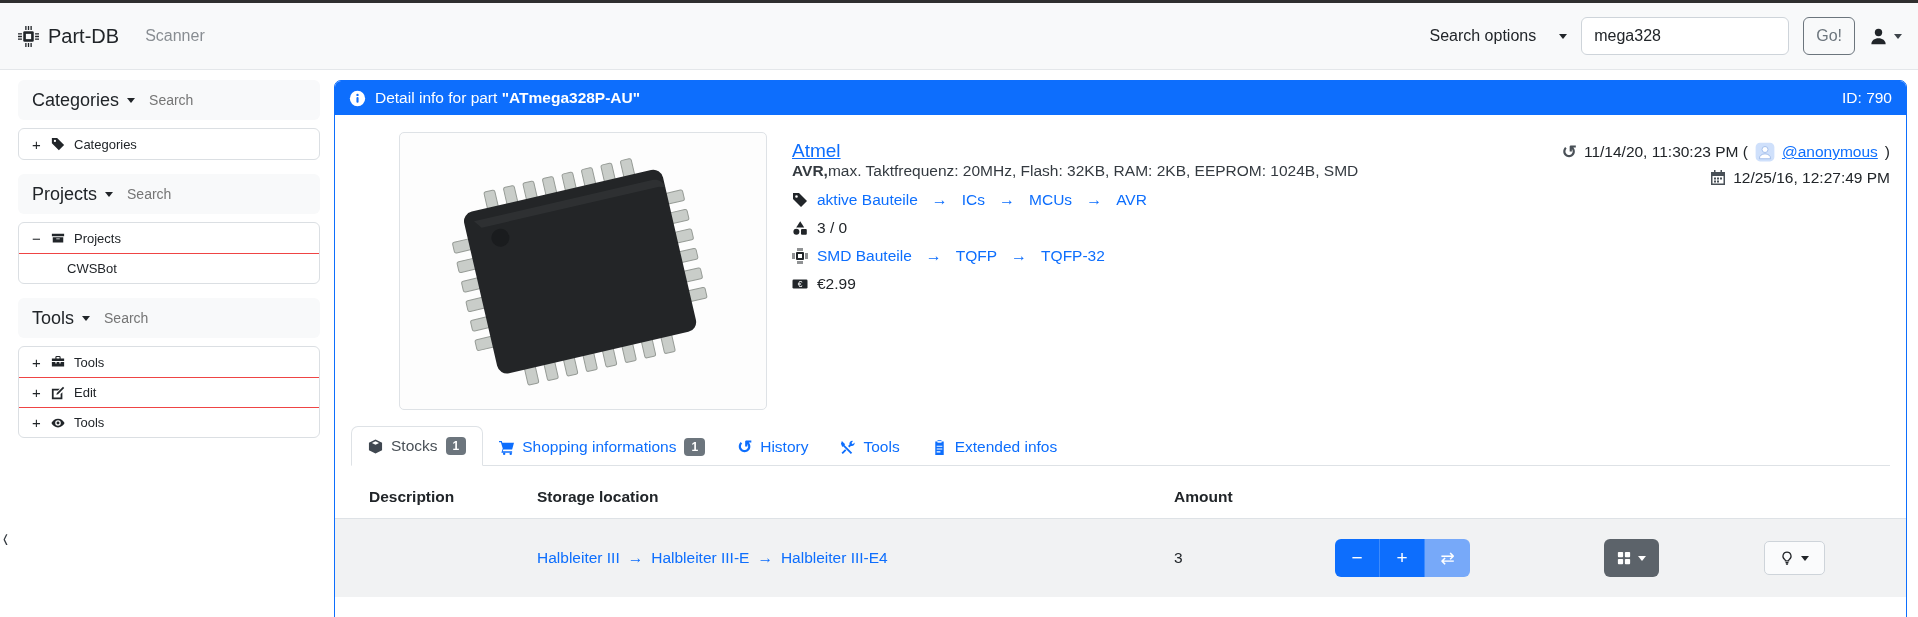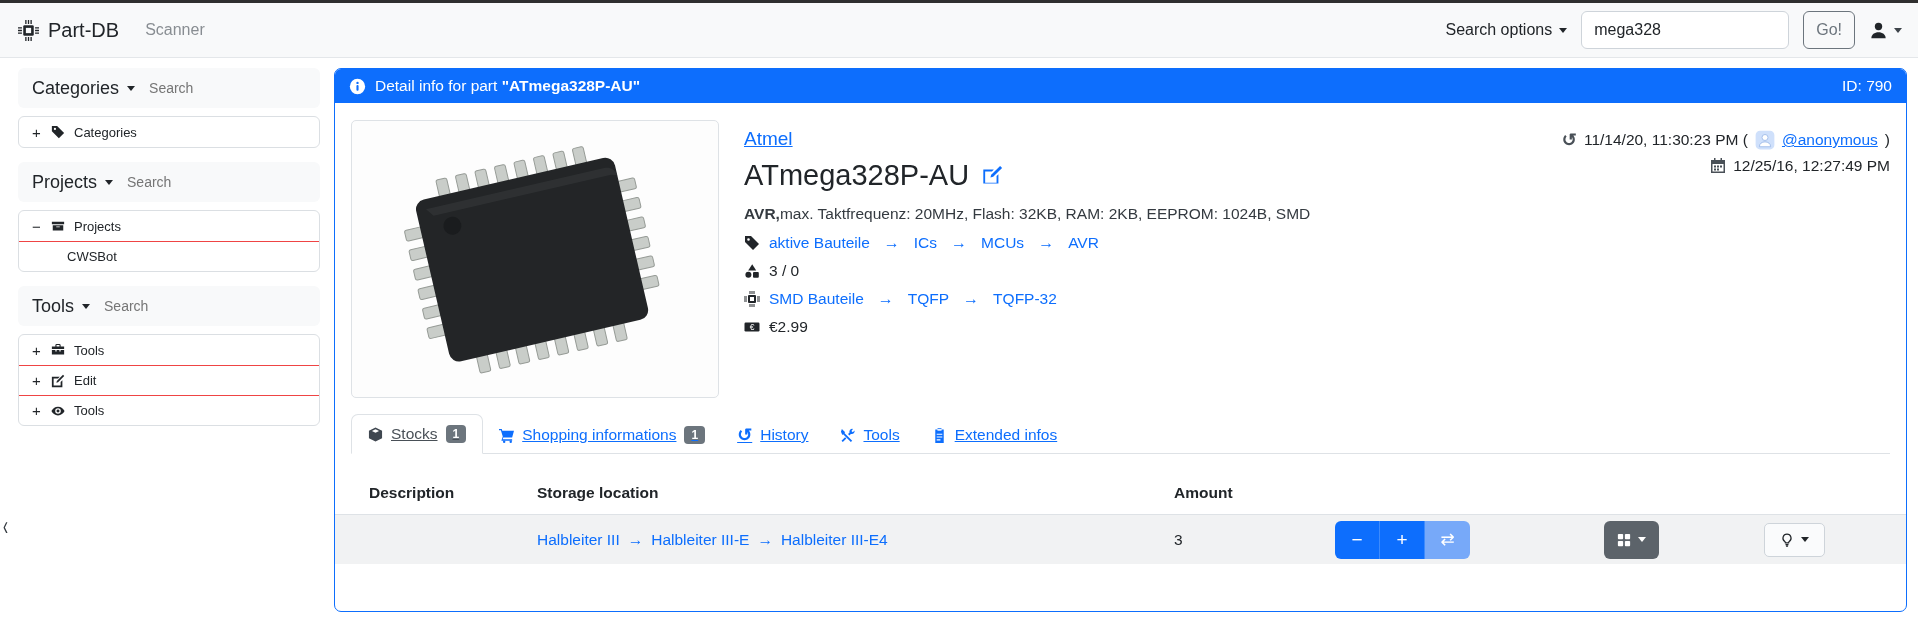--- a/index.html
+++ b/index.html
@@ -2,26 +2,26 @@
 <html><head>
 <meta charset="utf-8">
 <style>
   * { margin:0; padding:0; box-sizing:border-box; }
   html,body { width:1918px; height:617px; overflow:hidden; background:#fff;
     font-family:"Liberation Sans", sans-serif; color:#212529; font-size:16px; }
   a { text-decoration:none; color:#0d6efd; cursor:pointer; }
   .u { text-decoration:underline; }
   .topstrip { height:3px; background:#2f2f2f; }
   
-  .navbar { height:55px; background:#f8f9fa; border-bottom:1px solid #e4e7ea;
+  .navbar { height:67px; background:#f8f9fa; border-bottom:1px solid #e4e7ea;
     display:flex; align-items:center; padding:0 16px 0 18px; }
   .brand { display:flex; align-items:center; gap:9px; font-size:20px; color:#212529; }
   .nav-link { color:#888d92; margin-left:26px; font-size:16px; }
   .nav-right { margin-left:auto; display:flex; align-items:center; gap:14px; }
-  .dd-toggle { display:flex; align-items:center; gap:7px; color:#212529; cursor:pointer; }
+  .dd-toggle { display:flex; align-items:center; gap:23px; color:#212529; cursor:pointer; }
   .caret { width:0; height:0; border-left:4.5px solid transparent; border-right:4.5px solid transparent;
     border-top:5px solid currentColor; display:inline-block; }
   .search-input { width:208px; height:38px; border:1px solid #ced4da; border-radius:6px;
     padding:6px 12px; font-size:16px; font-family:inherit; color:#212529; background:#fff; }
   .btn-go { height:38px; padding:0 12px; border:1px solid #6c757d; color:#6c757d;
     background:transparent; border-radius:6px; font-size:16px; font-family:inherit; cursor:pointer; }
   .user-dd { display:flex; align-items:center; gap:6px; color:#3e444a; }
   
   .page { display:flex; align-items:flex-start; padding:10px 11px 0 18px; position:relative; }
   
@@ -42,51 +42,51 @@
   .collapse-handle { position:absolute; left:0; top:458px; font-size:15px; color:#343a40;
     transform:scaleY(1.9); cursor:pointer; padding:0 3px; }
   
   .card { flex:1; margin-left:14px; border:1px solid #0d6efd; border-radius:7px;
     background:#fff; min-height:511px; }
   .card-header { background:#0d6efd; color:#fff; border-radius:6px 6px 0 0; height:34px;
     display:flex; align-items:center; gap:9px; padding:0 14px; font-size:15.5px; }
   .card-header b { font-weight:bold; }
   .hid { margin-left:auto; }
   .card-body { padding:17px 16px 0; }
-  .top-row { display:flex; }
+  .top-row { display:flex;margin-left:48px; }
   .imgbox { width:368px; height:278px; border:1px solid #dee2e6; border-radius:5px;
     background:#fdfdfd; display:flex; align-items:center; justify-content:center; overflow:hidden; }
   .info { margin-left:25px; padding-top:8px; }
   .mfr a { font-size:19px; }
   .ptitle { font-size:29px; font-weight:400; color:#212529; display:flex; align-items:center;
     gap:13px; margin:9px 0 13px; }
   .editbtn { display:inline-flex; color:#0d6efd; cursor:pointer; }
   .pdesc { font-size:15.5px; color:#343a40; margin-bottom:11px; }
   .iline { display:flex; align-items:center; font-size:15.5px; margin-bottom:10px; gap:9px; }
   .iline .sep { color:#0d6efd; font-weight:bold; margin:0 5px; font-size:16px; }
   .ic { display:inline-flex; width:16px; height:16px; color:#212529; flex:0 0 auto; }
   .meta { margin-left:auto; padding-top:10px; font-size:15.5px; color:#212529; }
   .meta .line { display:flex; justify-content:flex-end; align-items:center; gap:7px; margin-bottom:7px; }
   .meta .ic { color:#495057; }
   .hist-glyph { font-size:18px; color:#495057; font-weight:bold; line-height:1; }
   
   .tabs { display:flex; align-items:flex-end; border-bottom:1px solid #dee2e6; margin-top:16px; }
   .tab { display:flex; align-items:center; gap:8px; padding:10px 16px; font-size:15.5px;
-    color:#0d6efd; cursor:pointer; margin-bottom:-1px;text-decoration:underline; }
+    color:#0d6efd; cursor:pointer; margin-bottom:-1px; }
   .tab .ti { display:inline-flex; width:15px; height:15px; }
   .tab.active { background:#fff; color:#495057; border:1px solid #dee2e6; border-bottom:1px solid #fff;
     border-radius:7px 7px 0 0; }
   .badge { background:#6c757d; color:#fff; font-size:12px; font-weight:bold;
     padding:3px 7px; border-radius:4px; line-height:1; }
   
-  .stock-table { margin:16px -16px; }
+  .stock-table { margin:8px -16px; }
   .trow { display:grid; grid-template-columns:168px 637px 161px 1fr; align-items:center; padding-left:34px; }
   .thead { font-weight:bold; font-size:15.5px; padding-top:14px; padding-bottom:12px;
     border-bottom:1px solid #dee2e6; }
-  .tdata { background:#f1f2f3; height:49px; font-size:15.5px; }
+  .tdata { background:#f1f2f3; height:78px; font-size:15.5px; }
   .loc { display:flex; align-items:center; }
   .loc .sep { color:#0d6efd; font-weight:bold; margin:0 8px; }
   .actions { display:flex; align-items:center; }
   .btn-group { display:flex; }
   .bga { width:45px; height:38px; border:none; color:#fff; font-size:19px; cursor:pointer;
     display:flex; align-items:center; justify-content:center; font-family:inherit; }
   .bga.minus { background:#0d6efd; border-radius:6px 0 0 6px; border-right:1px solid #3d8bfd; }
   .bga.plus { background:#0d6efd; border-right:1px solid #3d8bfd; }
   .bga.swap { background:#77a9f9; border-radius:0 6px 6px 0; font-size:17px; }
   .dd-dark { margin-left:134px; width:55px; height:38px; background:#5c636a; border-radius:6px;
@@ -267,29 +267,20 @@
               <path d="M70 52h184c4 0 10 4 10 10l-6-2H76z" fill="#35383b" opacity="0.6"></path>
               <circle cx="92" cy="74" r="9" fill="#1a1c1e"></circle>
             </g>
           </svg>
         </div>
 
         <div class="info">
           <div class="mfr">
             <a class="u">Atmel</a>
           </div>
-          <h1 class="ptitle">
-            <span>ATmega328P-AU</span>
-            <span class="editbtn">
-              <svg viewBox="0 0 16 16" fill="currentColor" width="21" height="21">
-                <path d="M1 3.5h8L7.6 4.9H2.4v8.7h8.7V8.4L12.5 7v7H1z"></path>
-                <path d="M13.8.7l1.5 1.5-6.8 6.8-2.1.6.6-2.1z"></path>
-              </svg>
-            </span>
-          </h1>
           <div class="pdesc">
             <b>AVR,</b><span>max. Taktfrequenz: 20MHz, Flash: 32KB, RAM: 2KB, EEPROM: 1024B, SMD</span>
           </div>
           <div class="iline">
             <span class="ic">
               <svg viewBox="0 0 16 16" fill="currentColor" width="16" height="16">
                 <path d="M1 1h6l8 8-6 6-8-8zm3.5 2.2a1.3 1.3 0 1 0 0 2.6 1.3 1.3 0 0 0 0-2.6z"></path>
               </svg>
             </span>
             <a>aktive Bauteile</a>

